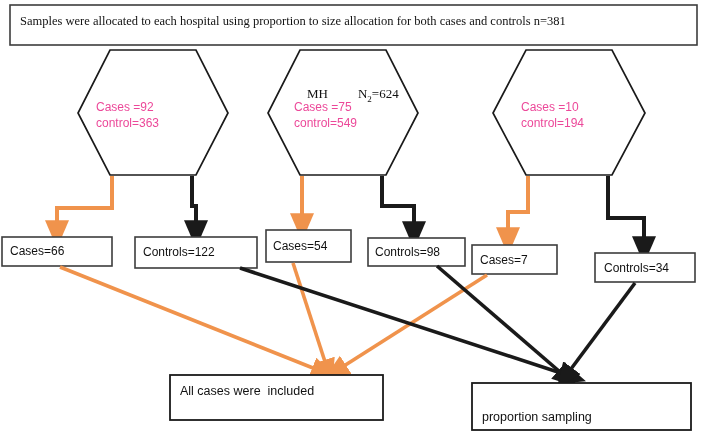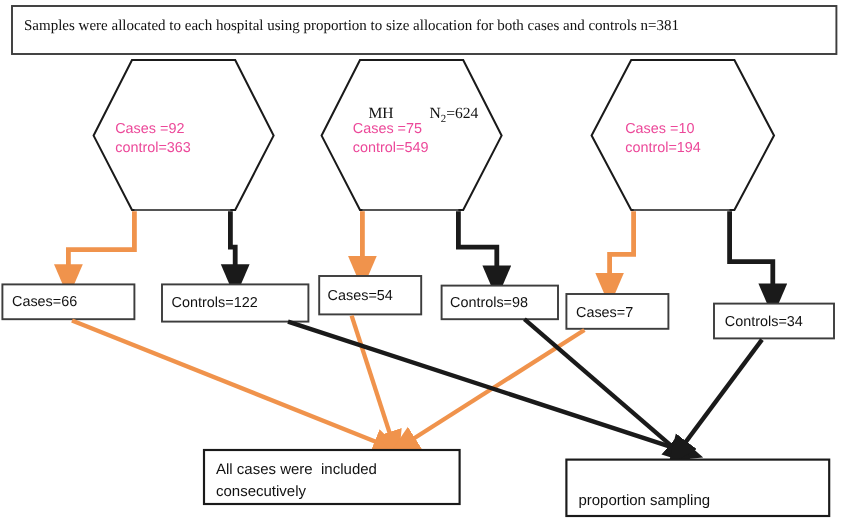--- a/index.html
+++ b/index.html
@@ -134,17 +134,16 @@
   <div class="node-text hex-body" style="left:521px; top:116px;">control=194</div>
 
   <div class="node-text box-label" style="left:10px; top:244px;">Cases=66</div>
   <div class="node-text box-label" style="left:143px; top:245px;">Controls=122</div>
   <div class="node-text box-label" style="left:273px; top:239px;">Cases=54</div>
   <div class="node-text box-label" style="left:375px; top:245px;">Controls=98</div>
   <div class="node-text box-label" style="left:480px; top:253px;">Cases=7</div>
   <div class="node-text box-label" style="left:604px; top:261px;">Controls=34</div>
 
   <div class="node-text bottom-label" style="left:180px; top:382px;">All cases were  included</div>
-  <div class="node-text bottom-label" style="left:180px; top:400px;">consecutively</div>
 
   <div class="node-text bottom-label" style="left:482px; top:408px;">proportion sampling</div>
 
 </div>
 
 </body></html>

